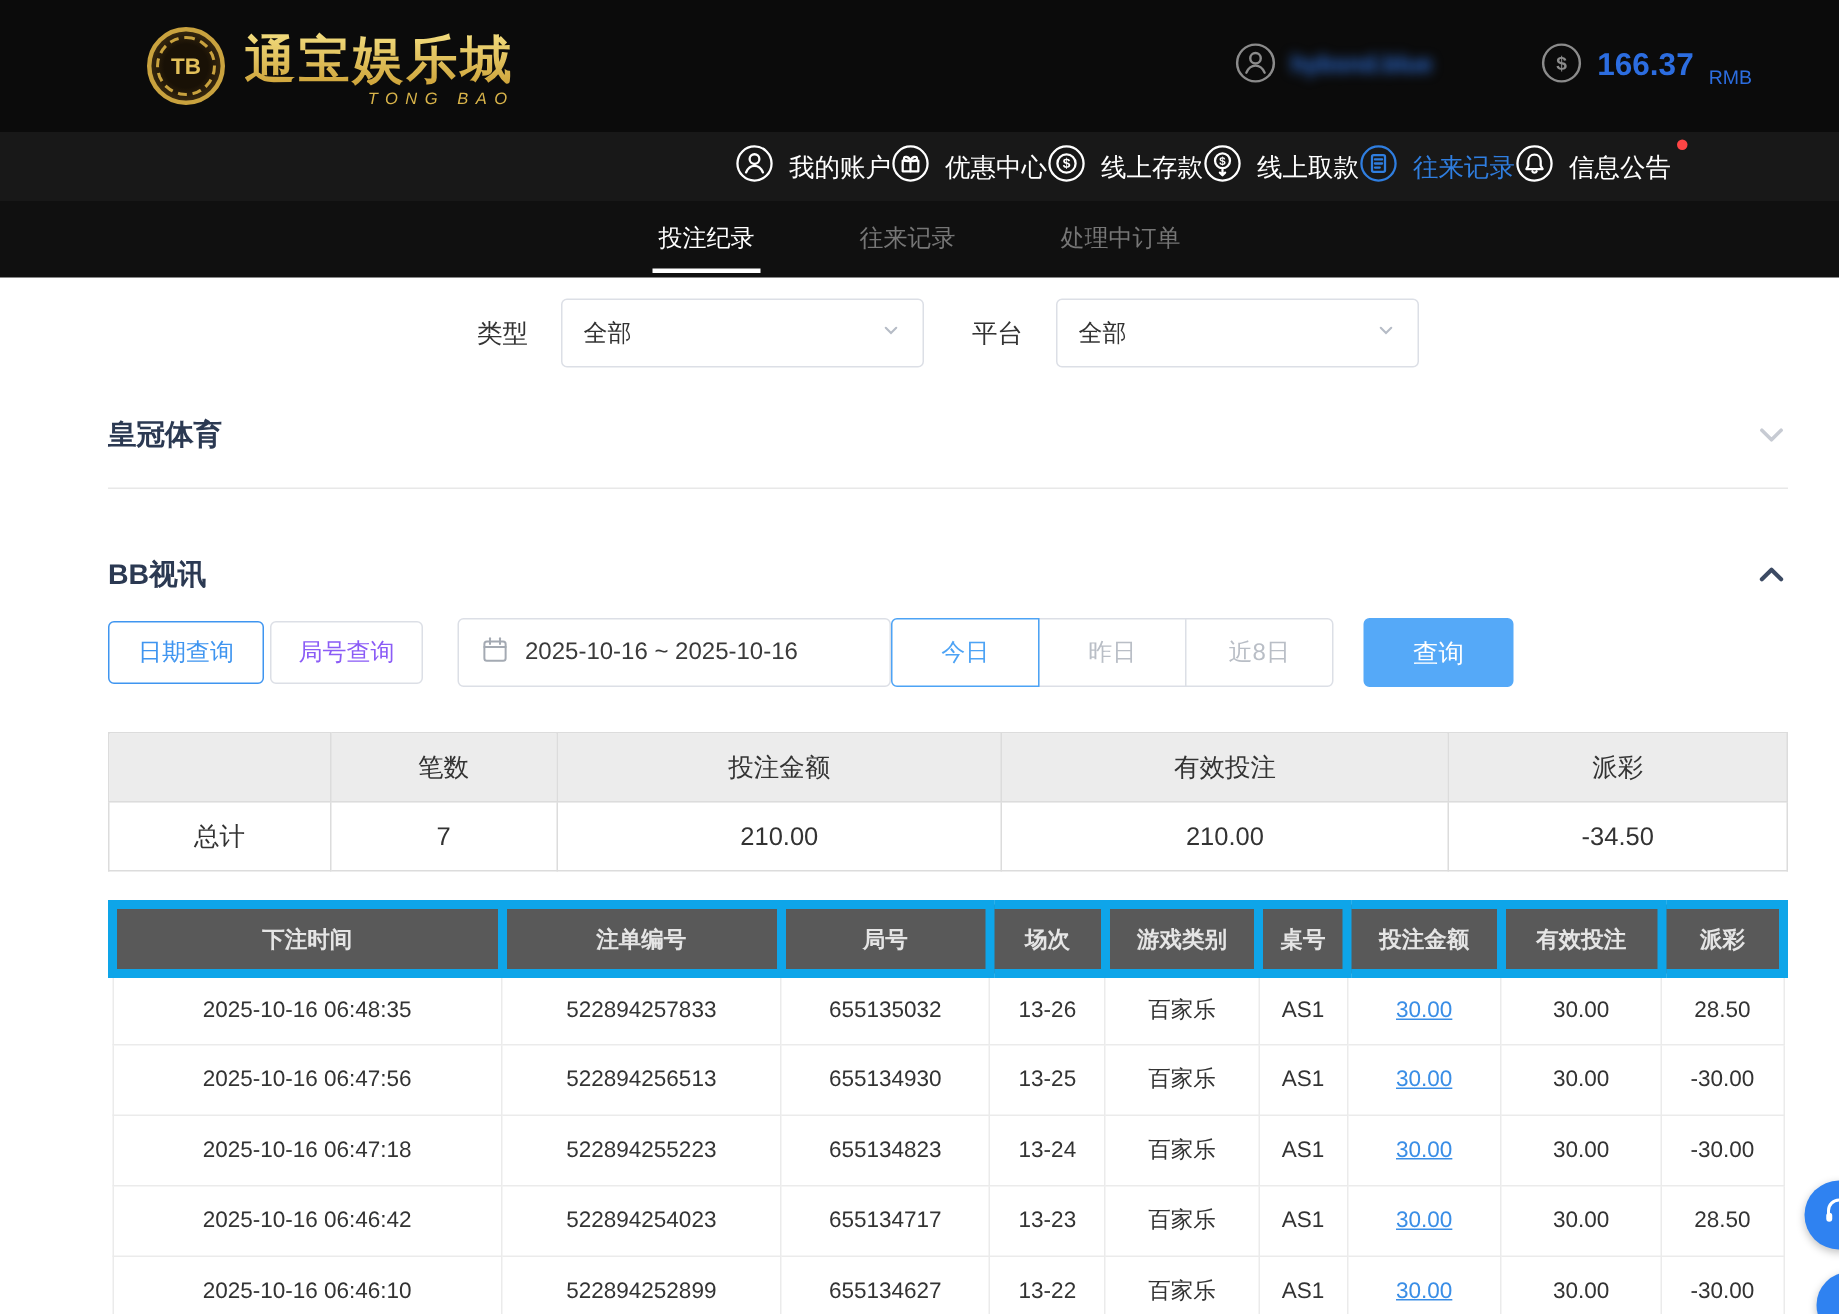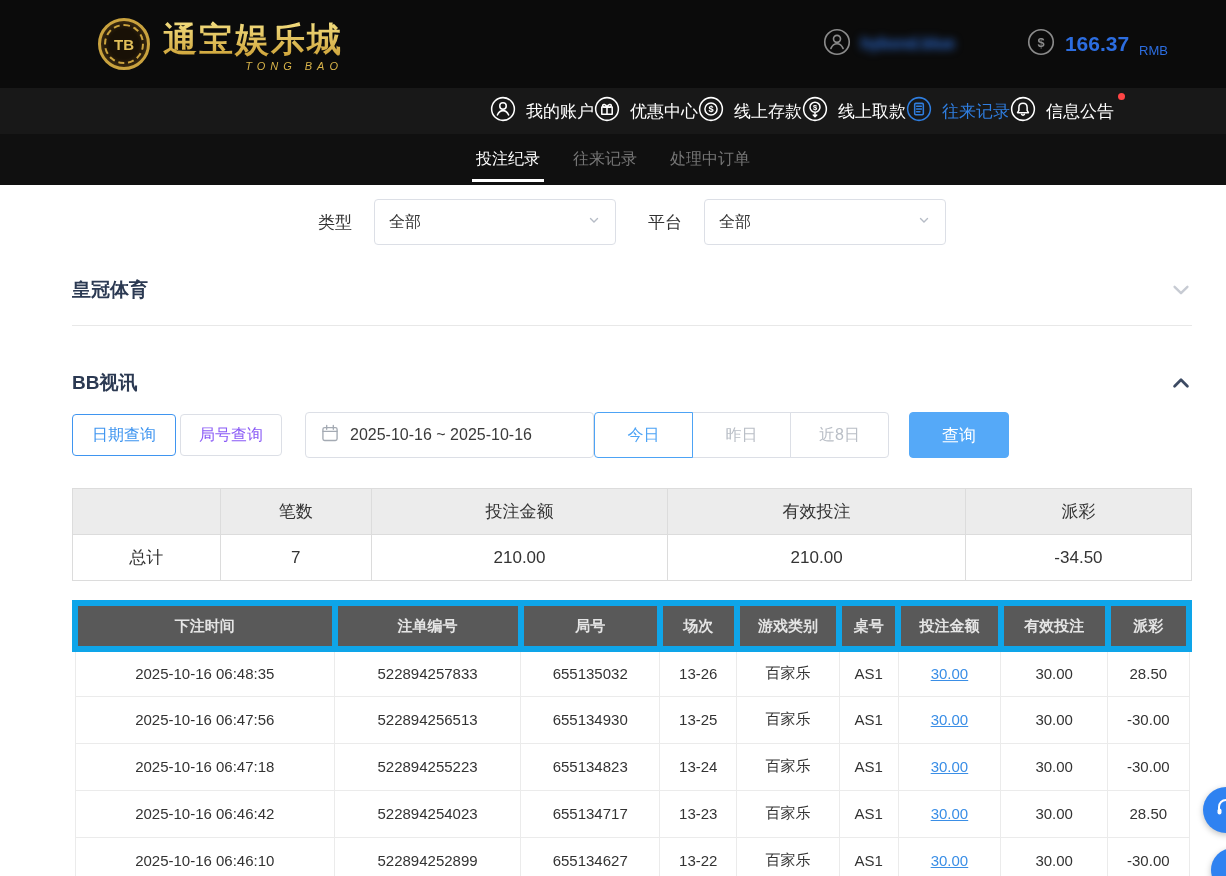--- a/index.html
+++ b/index.html
@@ -22,21 +22,21 @@
   .amount{color:#2c6de0;font-size:21px;font-weight:bold}
   .currency{color:#2c6de0;font-size:13px;align-self:flex-end;margin-bottom:2px}
 
   
   .mainnav{height:46px;background:#181818;display:flex;align-items:center;justify-content:flex-end;padding:0 112px}
   .nav-item{display:flex;align-items:center;gap:10px;color:#fff;font-size:17px;cursor:pointer;position:relative;white-space:nowrap}
   .nav-item.active{color:#2f7ee0}
   .nav-badge{position:absolute;top:-3px;right:-11px;width:7px;height:7px;border-radius:50%;background:#ff4545}
 
   
-  .subnav{height:51px;background:#101010;display:flex;align-items:center;justify-content:center;gap:25px}
+  .subnav{height:51px;background:#101010;display:flex;align-items:center;justify-content:center;gap:62px}
   .tab{color:#767676;font-size:16px;height:100%;display:flex;align-items:center;position:relative;cursor:pointer;padding:0 4px}
   .tab.active{color:#fff}
   .tab.active::after{content:"";position:absolute;left:0;right:0;bottom:3px;height:3px;background:#fff}
 
   
   .content{margin:0 34px 0 72px}
   .filter-row{display:flex;align-items:center;justify-content:center;gap:32px;margin-top:14px}
   .filter-group{display:flex;align-items:center;gap:22px}
   .filter-label{font-size:17px;color:#333}
   .select{width:242px;height:46px;border:1px solid #dcdfe6;border-radius:4px;display:flex;align-items:center;

